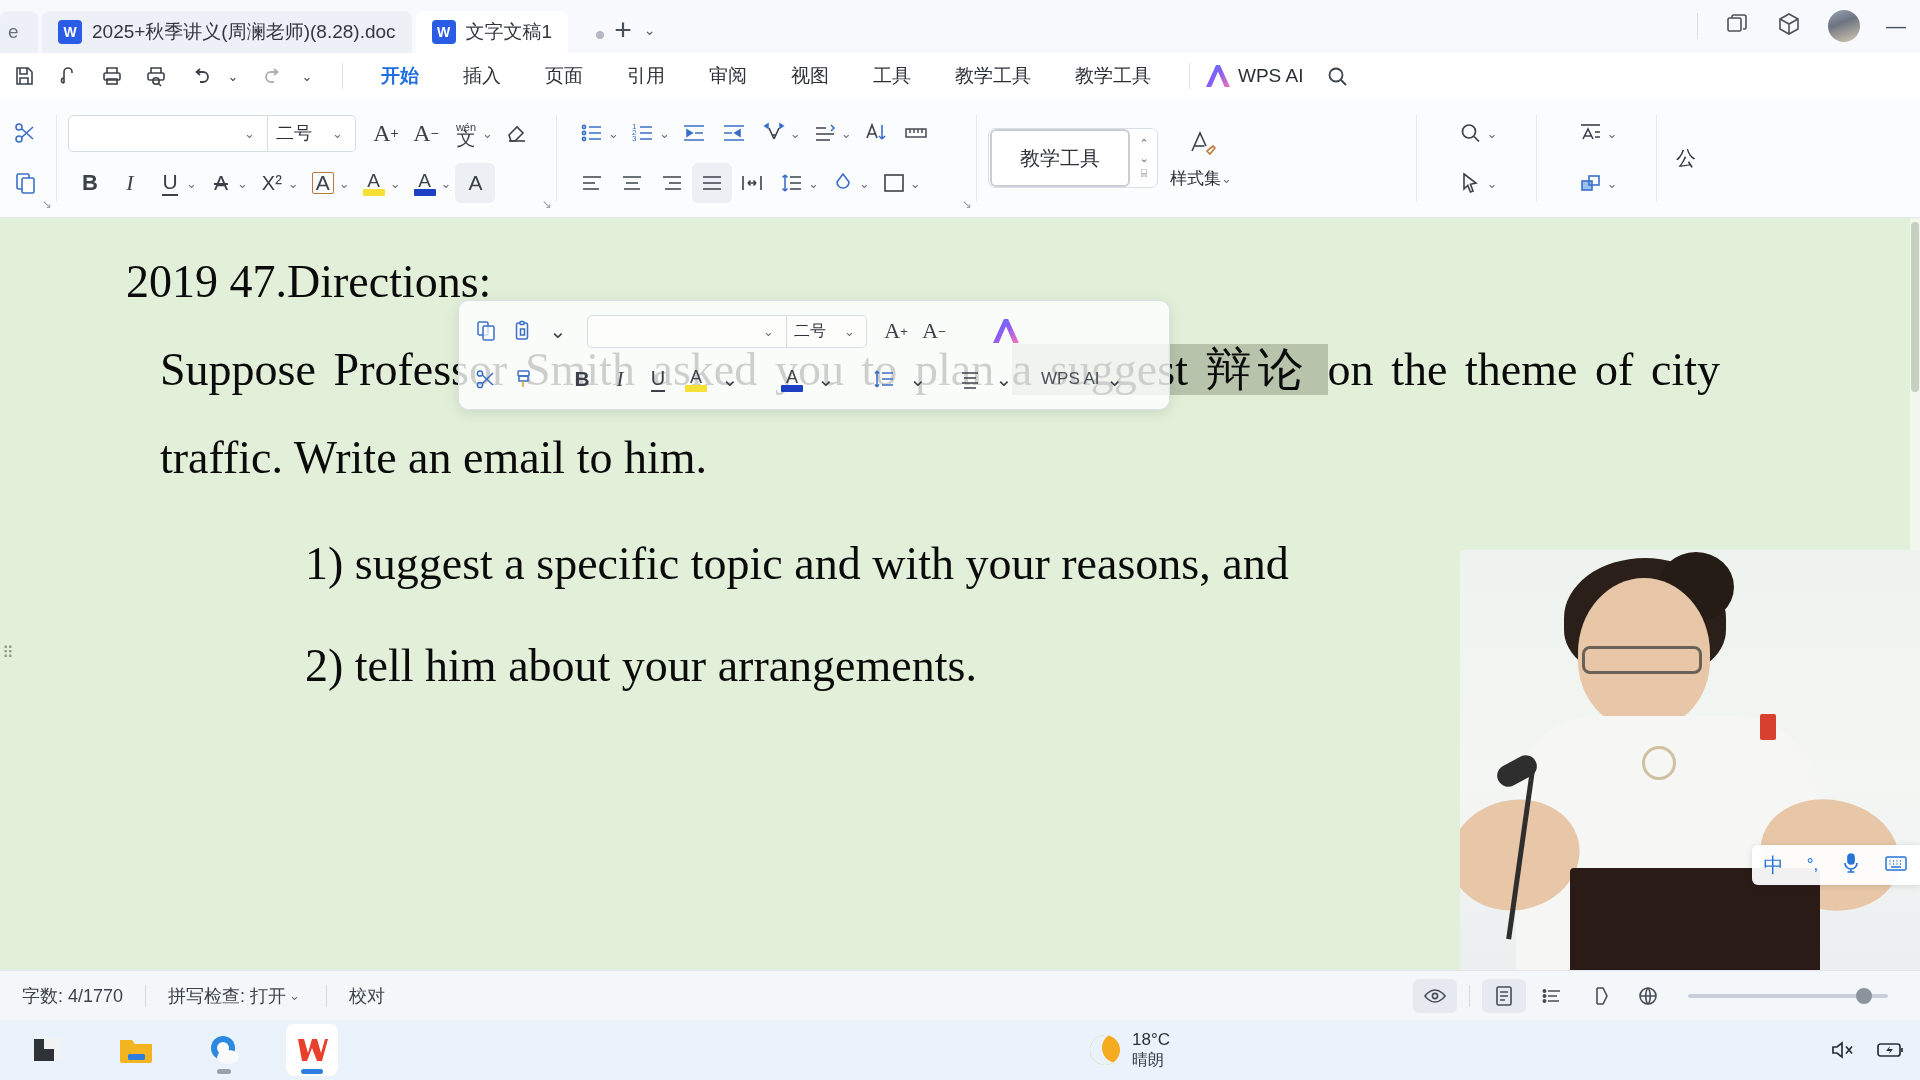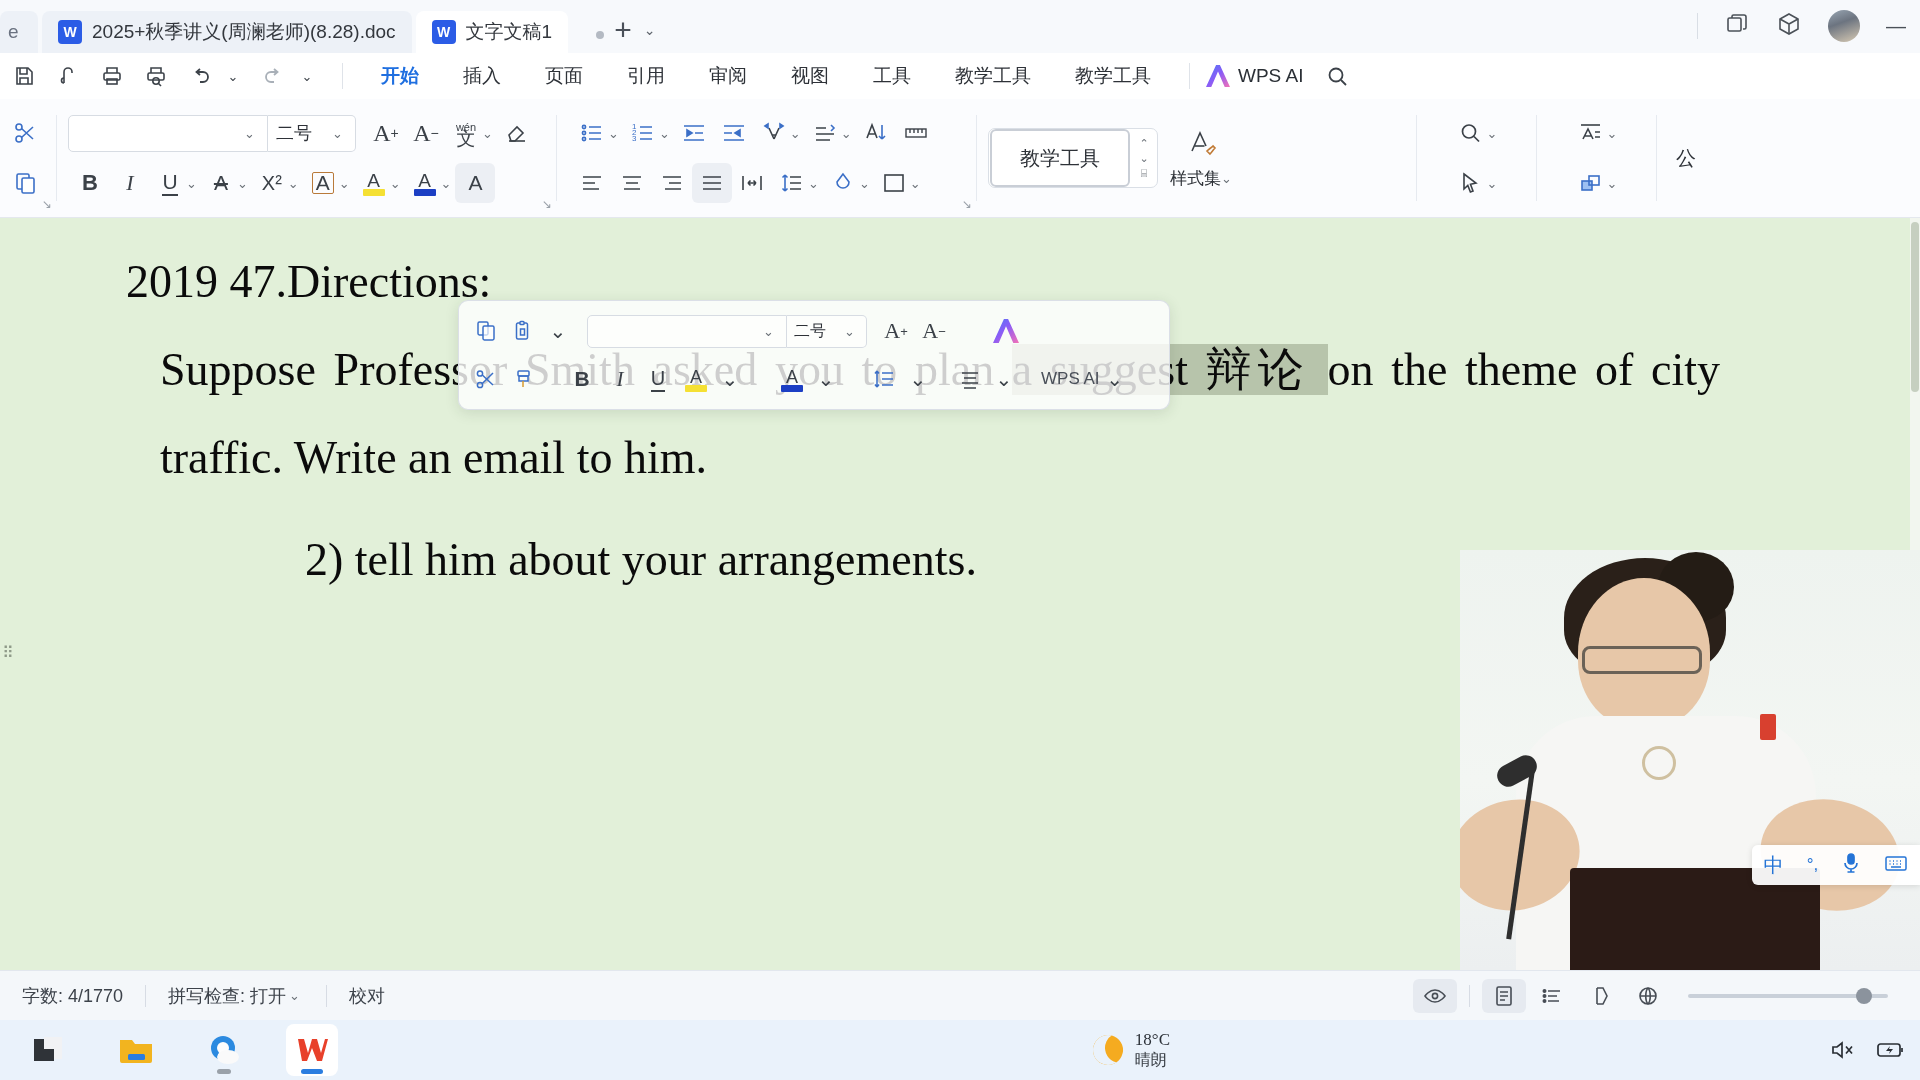--- a/index.html
+++ b/index.html
@@ -283,21 +283,21 @@
   }
   .tb-apps{ display:flex; align-items:center; gap:36px; padding-left:22px; }
   .tbapp{ position:relative; width:52px;height:52px;display:flex;align-items:center;justify-content:center;border-radius:8px;}
   .tbapp.on{ background:#ffffff; }
   .tbdot{ position:absolute; bottom:2px; left:50%; transform:translateX(-50%); width:22px;height:5px;border-radius:3px;background:#2b7de0;}
   .tbdot.gray{ background:#9aa1a9; width:14px; }
   .tb-right{ margin-left:auto; display:flex; align-items:center; gap:20px; padding-right:14px; }
   .weather{ display:flex;align-items:center;gap:12px; }
   .moon{ width:30px;height:30px;border-radius:50%;background:#f5ab20;
          box-shadow:10px -7px 0 0 #eaf2fb inset; transform:rotate(25deg); }
-  .wtxt{ font-size:17px; line-height:20px; color:#2c3138;font-family:Liberation Serif, serif; }
+  .wtxt{ font-size:17px; line-height:20px; color:#2c3138; }
   .wtxt small{ display:block; font-size:16px; color:#3b4047;}
   .trayicon{ color:#2a2f35; font-size:20px; display:flex;align-items:center; }
   .tbspace{ width:620px; }
 </style>
 </head>
 <body>
 
 <div id="app">
 
   <div class="tabbar">
@@ -691,20 +691,21 @@
       <span style="font-size:20px;color:#2e3238;">公</span>
     </div>
   </div>
 
   <div class="docarea">
     <div class="doctext">
       <div class="p1">2019 47.Directions:</div>
       <div class="p2">
         <span>Suppose Professor Smith asked you to plan </span><span class="hl">a suggest 辩论 </span><span>on the theme of city traffic. Write an email to him.</span>
       </div>
+      <div class="p3" style="margin-top:18px;">1)   suggest a specific topic and with your reasons, and</div>
       <div class="p3" style="margin-top:14px;">2)   tell him about your arrangements.</div>
     </div>
     <div class="handle">⠿</div>
     <div class="docscrollbar">
       <div class="docscrollthumb"></div>
     </div>
   </div>
 
   <div class="mini">
     <div class="mrow">

